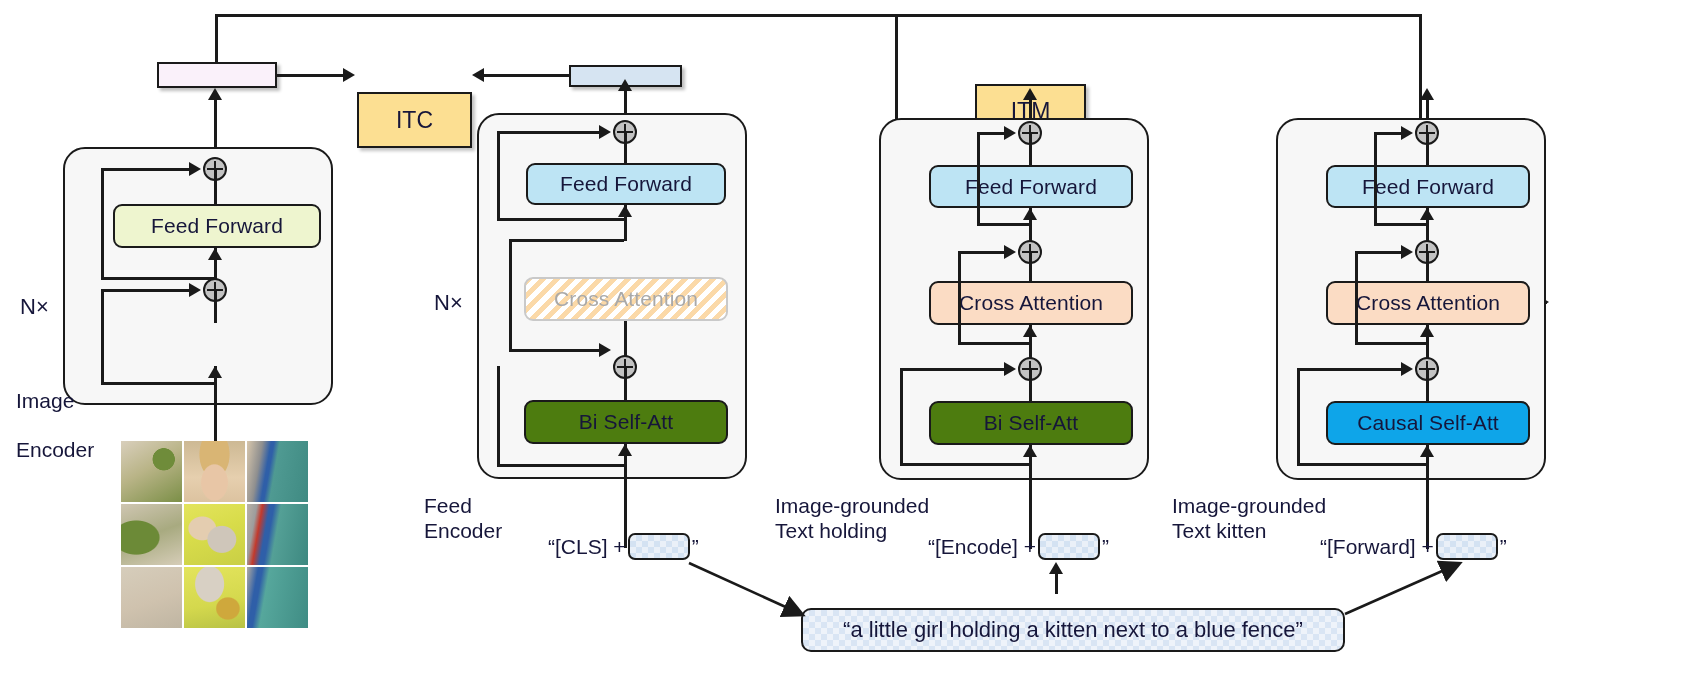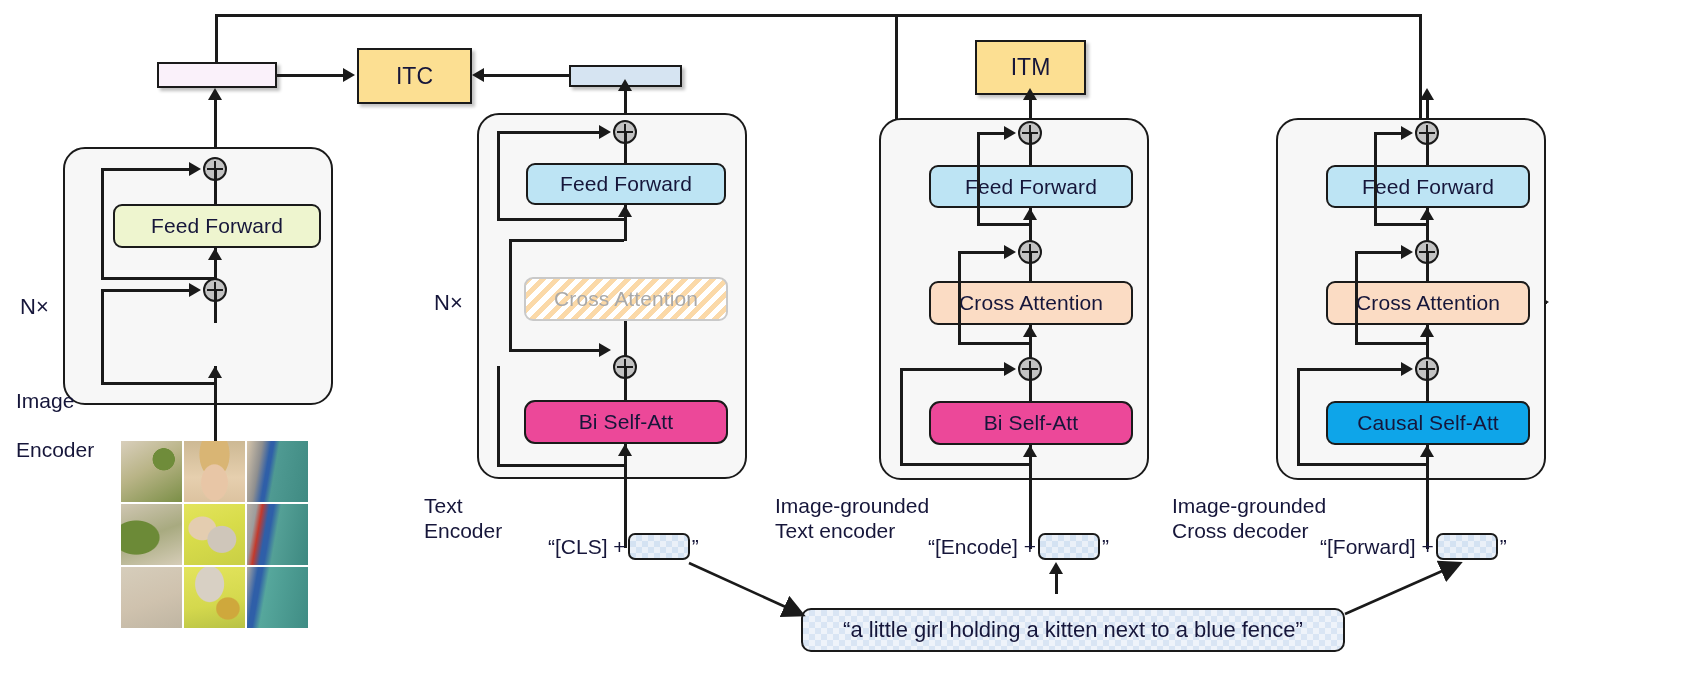--- a/index.html
+++ b/index.html
@@ -36,21 +36,21 @@
     align-items:center;
     justify-content:center;
     font-size:21px;
     letter-spacing:.1px;
     white-space:nowrap;
     color:#16163a;
   }
   .mod.ff-green{background:#eef5cf;}
   .mod.sa-pink{background:#faf1fa;}
   .mod.ff-blue{background:#bde4f4;}
-  .mod.bisa-orange{background:#ec4899;border-radius:11px;}
+  .mod.bisa-orange{background:#4d7c0f;}
   .mod.xatt-orange{background:#fbdcc4;}
   .mod.causal-green{background:#0ea5e9;}
   .mod.xatt-disabled{
     background:repeating-linear-gradient(
       -45deg,
       #ffffff 0px,#ffffff 5px,
       #fbd9a8 5px,#fbd9a8 10px
     );
     border:2px solid #c9c9c9;
     color:#a9a9a9;
@@ -59,20 +59,21 @@
   
   .obj{
     position:absolute;
     background:#fcdf92;
     border:2.5px solid #1a1a1a;
     box-sizing:border-box;
     display:flex;align-items:center;justify-content:center;
     font-size:23px;
     color:#16163a;
     box-shadow:3px 3px 3px rgba(0,0,0,.23);
+    margin-top:44px;
   }
 
   
   .featbar{
     position:absolute;
     box-sizing:border-box;
     border:2.5px solid #1a1a1a;
     box-shadow:3px 3px 3px rgba(0,0,0,.25);
   }
   .featbar.img{background:#faf1fa;}
@@ -316,21 +317,21 @@
   <div class="ah right" style="left:599px;top:125px;"></div>
 
   <div class="ln v" style="left:509px;top:239px;height:112px;"></div>
   <div class="ln h" style="left:509px;top:239px;width:115px;"></div>
   <div class="ln h" style="left:509px;top:349px;width:92px;"></div>
   <div class="ah right" style="left:599px;top:343px;"></div>
 
   <div class="ln v" style="left:497px;top:366px;height:99px;"></div>
   <div class="ln h" style="left:497px;top:464px;width:127px;"></div>
 
-  <div class="cap" style="left:424px;top:493px;">Text</div>
+  <div class="cap" style="left:424px;top:493px;">Feed</div>
   <div class="cap" style="left:424px;top:518px;">Encoder</div>
 
   <div class="tokrow" style="left:548px;top:533px;">
     <span>“[CLS] +</span>
     <span class="tokblank"></span>
     <span>”</span>
   </div>
 
   <div class="tower" style="left:879px;top:118px;width:270px;height:362px;"></div>
 
@@ -367,21 +368,21 @@
   <div class="ln h" style="left:958px;top:251px;width:48px;"></div>
   <div class="ln h" style="left:958px;top:342px;width:71px;"></div>
   <div class="ah right" style="left:1004px;top:245px;"></div>
 
   <div class="ln v" style="left:900px;top:368px;height:97px;"></div>
   <div class="ln h" style="left:900px;top:368px;width:106px;"></div>
   <div class="ln h" style="left:900px;top:463px;width:129px;"></div>
   <div class="ah right" style="left:1004px;top:362px;"></div>
 
   <div class="cap" style="left:775px;top:493px;">Image-grounded</div>
-  <div class="cap" style="left:775px;top:518px;">Text encoder</div>
+  <div class="cap" style="left:775px;top:518px;">Text holding</div>
 
   <div class="tokrow" style="left:928px;top:533px;">
     <span>“[Encode] +</span>
     <span class="tokblank"></span>
     <span>”</span>
   </div>
 
   <div class="tower" style="left:1276px;top:118px;width:270px;height:362px;"></div>
 
   <div class="mod ff-blue" style="left:1326px;top:165px;width:204px;height:43px;">
@@ -417,21 +418,21 @@
   <div class="ln h" style="left:1355px;top:251px;width:48px;"></div>
   <div class="ln h" style="left:1355px;top:342px;width:71px;"></div>
   <div class="ah right" style="left:1401px;top:245px;"></div>
 
   <div class="ln v" style="left:1297px;top:368px;height:97px;"></div>
   <div class="ln h" style="left:1297px;top:368px;width:106px;"></div>
   <div class="ln h" style="left:1297px;top:463px;width:129px;"></div>
   <div class="ah right" style="left:1401px;top:362px;"></div>
 
   <div class="cap" style="left:1172px;top:493px;">Image-grounded</div>
-  <div class="cap" style="left:1172px;top:518px;">Cross decoder</div>
+  <div class="cap" style="left:1172px;top:518px;">Text kitten</div>
 
   <div class="tokrow" style="left:1320px;top:533px;">
     <span>“[Forward] +</span>
     <span class="tokblank"></span>
     <span>”</span>
   </div>
 
   <div class="capbubble" style="left:801px;top:608px;width:544px;height:44px;">
     <span>“a little girl holding a kitten next to a blue fence”</span>
   </div>

